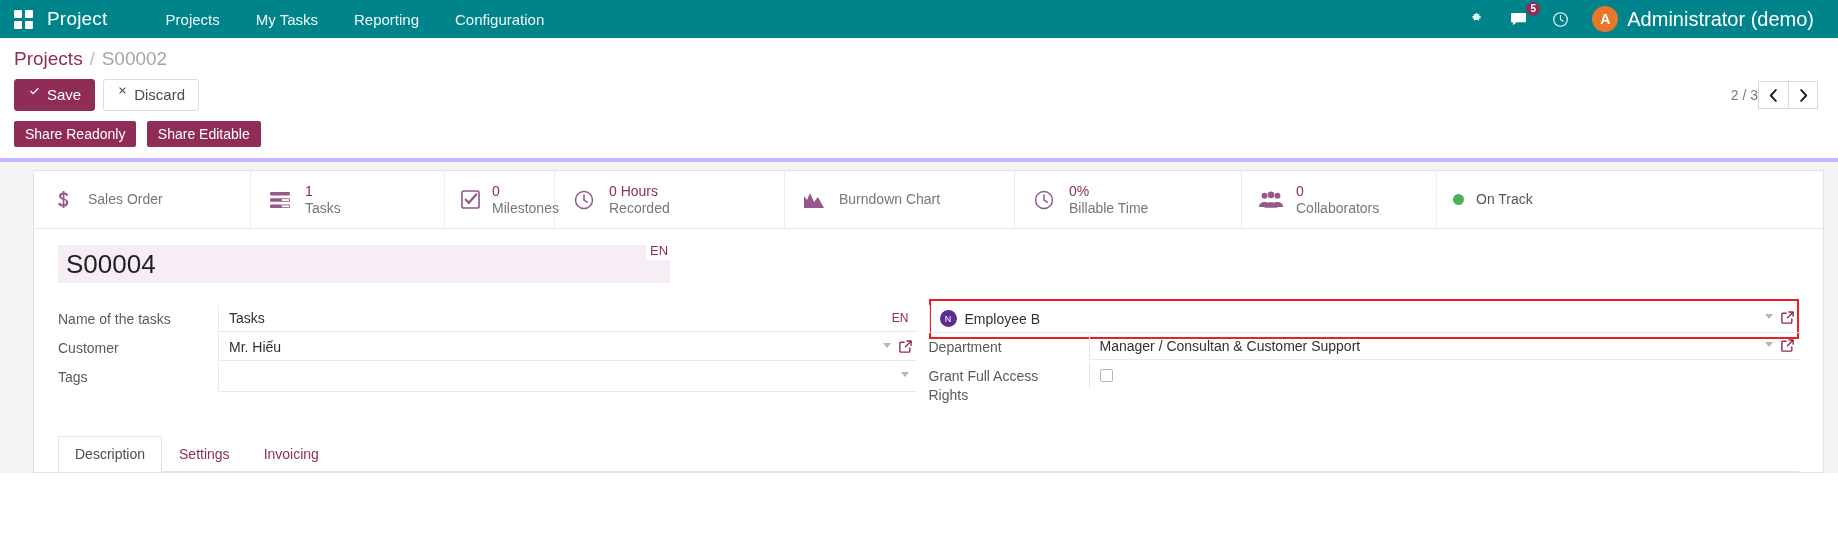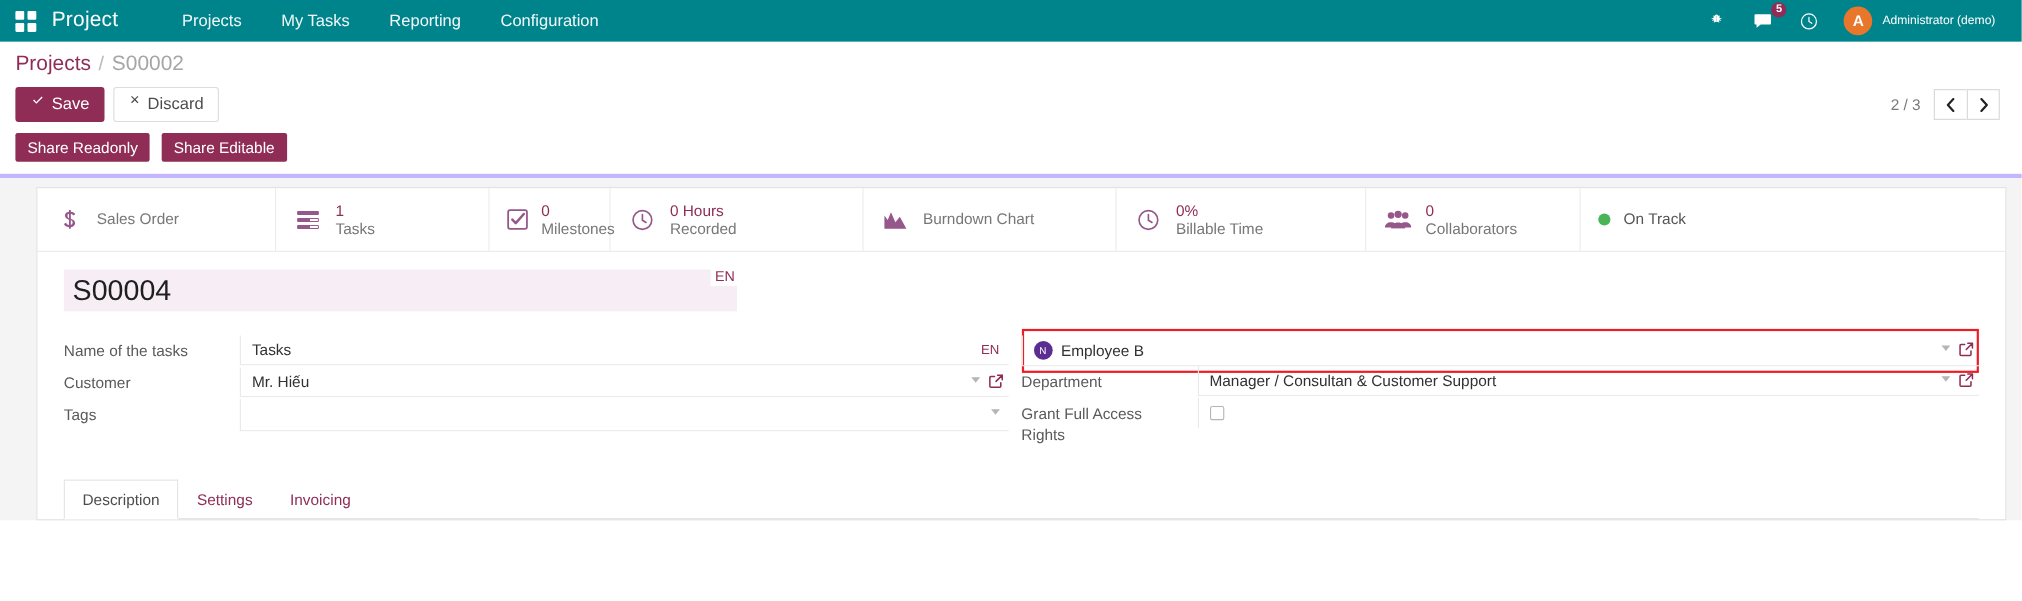--- a/index.html
+++ b/index.html
@@ -29,34 +29,34 @@
   .badge{
     position:absolute; top:-7px; right:-12px; background:#8f2d56; color:#fff;
     font-size:10px; line-height:13px; min-width:14px; height:14px; border-radius:8px;
     text-align:center; padding:0 3px; font-weight:600;
   }
   .user-box{ display:flex; align-items:center; gap:9px; cursor:pointer;}
   .avatar-nav{
     width:26px;height:26px;border-radius:50%;background:#e8762b;color:#fff;
     display:flex;align-items:center;justify-content:center;font-size:14px;font-weight:600;
   }
-  .user-name{ font-size:11px;}
+  .user-name{ font-size:20px;}
 
   
   .cp{ padding:10px 14px 0 14px; background:#fff;}
   .breadcrumb{ font-size:19px; display:flex; align-items:baseline; gap:7px; margin-bottom:9px;}
   .bc-root{ color:#8f2d56; cursor:pointer;}
   .bc-sep{ color:#b9b9b9; font-size:18px;}
   .bc-cur{ color:#a6a6a6;}
   .cp-row{ display:flex; align-items:center;}
   .btn{ font-size:15px; border-radius:3px; padding:5px 13px; cursor:pointer; border:1px solid transparent;
         display:inline-flex; align-items:flex-start; gap:6px; line-height:20px;}
   .btn-save{ background:#8f2d56; color:#fff; border-color:#8f2d56;}
   .btn-discard{ background:#fff; color:#4c4c4c; border-color:#dcdcdc; margin-left:8px;}
-  .pager{ margin-left:auto; display:flex; align-items:center; gap:12px; padding-right:6px;}
+  .pager{ margin-left:auto; display:flex; align-items:center; padding-right:6px;}
   .pager-count{ font-size:14px; color:#7a7a7a;}
   .pager-btns{ display:flex; }
   .pg-btn{ width:30px;height:28px;border:1px solid #d8d8d8;background:#fff;display:flex;
       align-items:center;justify-content:center;cursor:pointer;font-size:15px;color:#333;}
   .pg-btn:first-child{ border-right:none;}
 
   
   .share-row{ padding:10px 14px 11px 14px; border-bottom:4px solid #c4b5fd; background:#fff;}
   .btn-share{ background:#8f2d56; color:#fff; font-size:14px; padding:5px 11px; border-radius:2px;
      border:none; cursor:pointer; margin-right:6px;}

